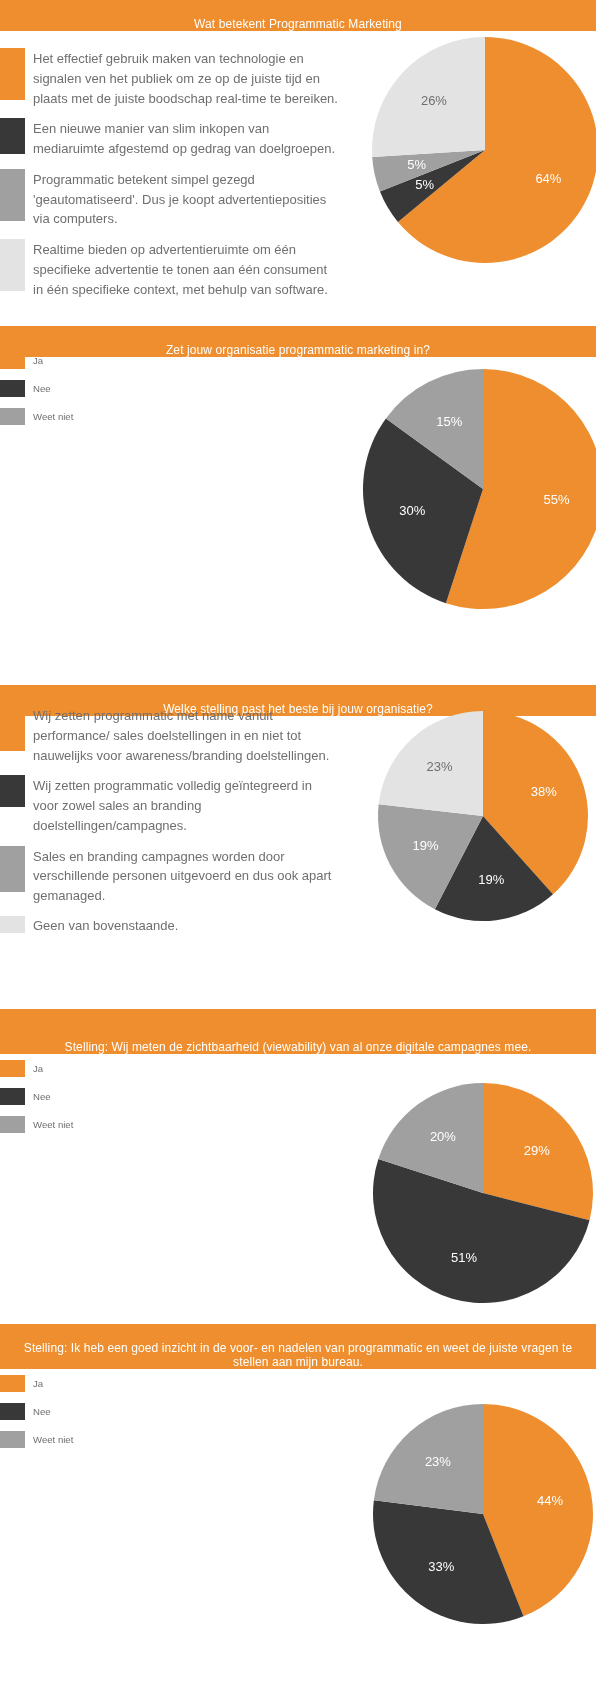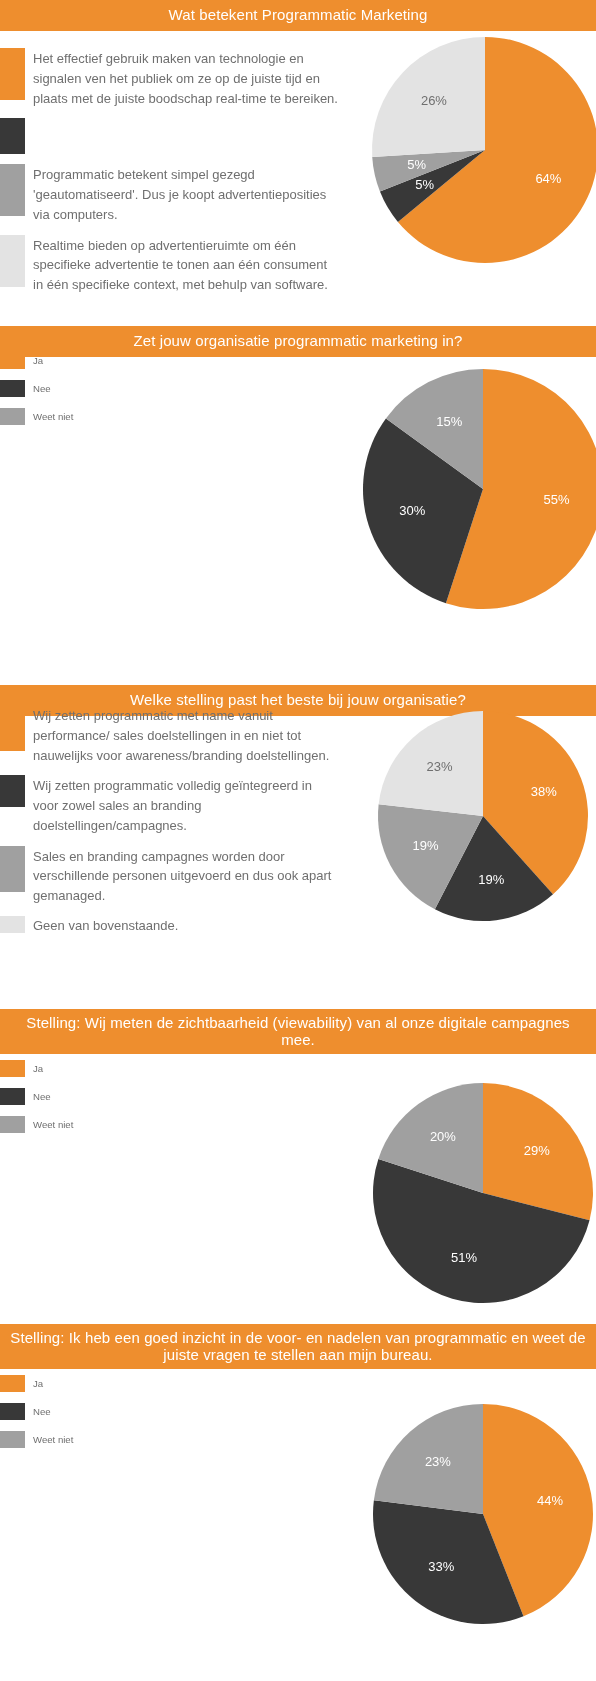--- a/index.html
+++ b/index.html
@@ -19,25 +19,25 @@
 
   
   .section { position: absolute; left: 0; width: 596px; }
   .header-bar {
     position: absolute;
     left: 0;
     width: 596px;
     background: #ee8e2e;
     color: #ffffff;
     text-align: center;
-    font-size: 15px;
+    font-size: 12px;
     font-weight: 400;
     letter-spacing: 0.1px;
     display: flex;
-    align-items: center;
+    align-items: flex-end;
     justify-content: center;
     padding: 0 8px;
     line-height: 1.12;
   }
   .header-bar.one-line { height: 31px; }
   .header-bar.two-line { height: 45px; }
   .header-bar .htext { display: block; width: 100%; }
 
   
   .legend {
@@ -90,20 +90,21 @@
     <div class="header-bar one-line" style="top:0;">
       <span class="htext">Wat betekent Programmatic Marketing</span>
     </div>
     <div class="legend" style="top:48px;">
       <div class="legend-row">
         <span class="swatch" style="background:#ee8e2e;height:52px;"></span>
         <span class="legend-label">Het effectief gebruik maken van technologie en signalen ven het publiek om ze op de juiste tijd en plaats met de juiste boodschap real-time te bereiken.</span>
       </div>
       <div class="legend-row">
         <span class="swatch" style="background:#383838;height:36px;"></span>
+        <span class="legend-label">Een nieuwe manier van slim inkopen van mediaruimte afgestemd op gedrag van doelgroepen.</span>
       </div>
       <div class="legend-row">
         <span class="swatch" style="background:#a0a0a0;height:52px;"></span>
         <span class="legend-label">Programmatic betekent simpel gezegd 'geautomatiseerd'. Dus je koopt advertentieposities via computers.</span>
       </div>
       <div class="legend-row">
         <span class="swatch" style="background:#e3e3e3;height:52px;"></span>
         <span class="legend-label">Realtime bieden op advertentieruimte om één specifieke advertentie te tonen aan één consument in één specifieke context, met behulp van software.</span>
       </div>
     </div>

